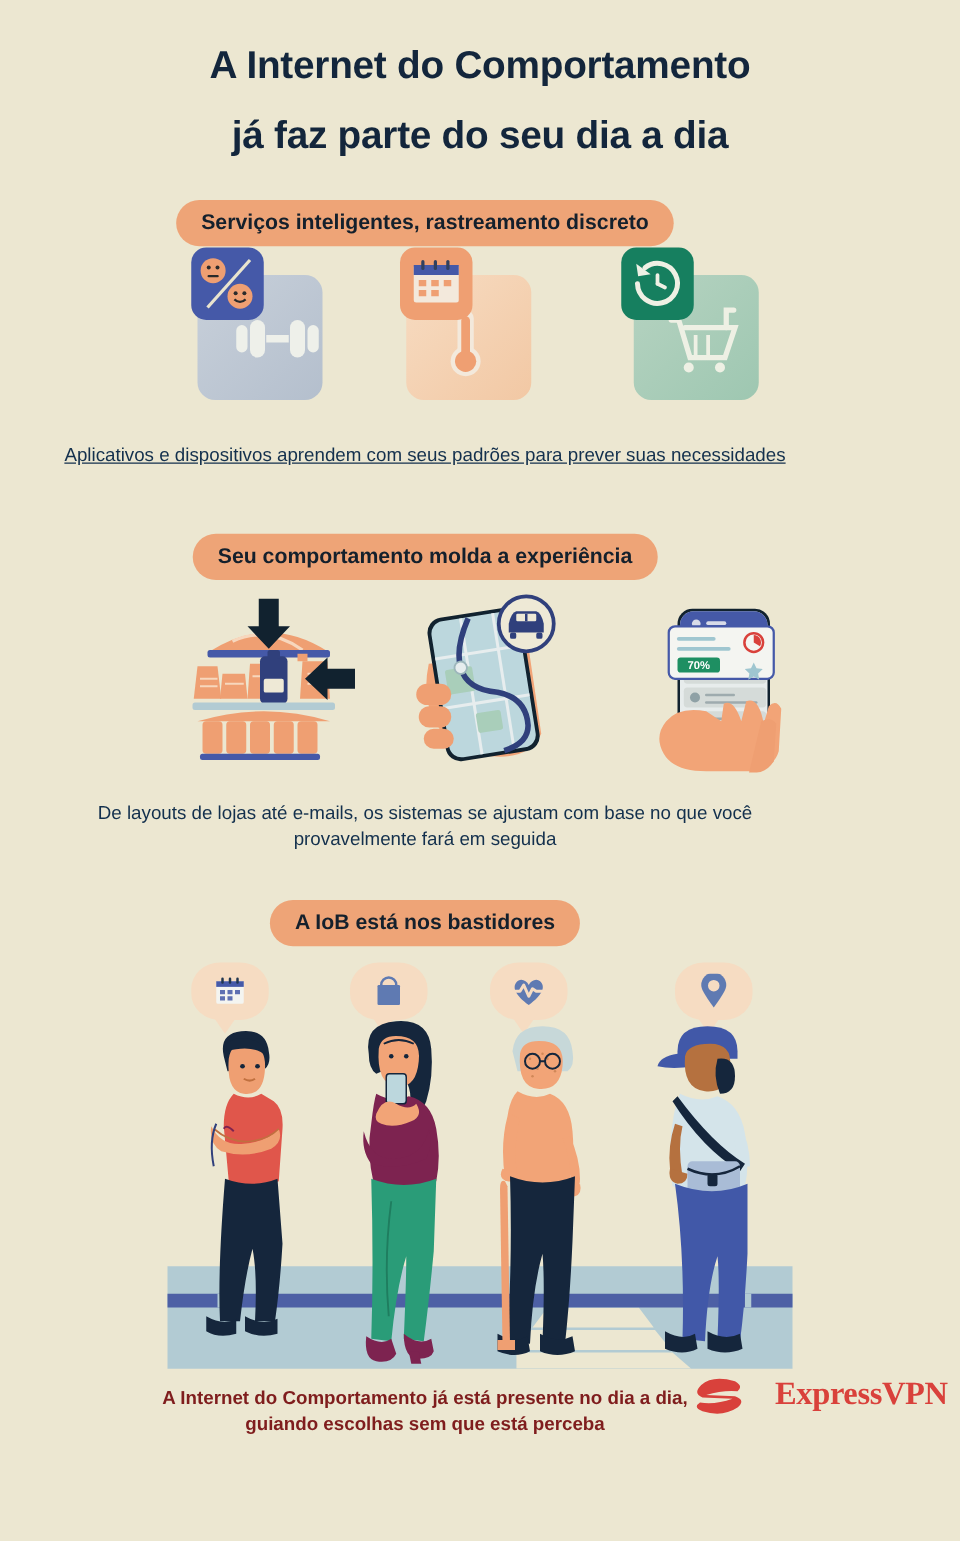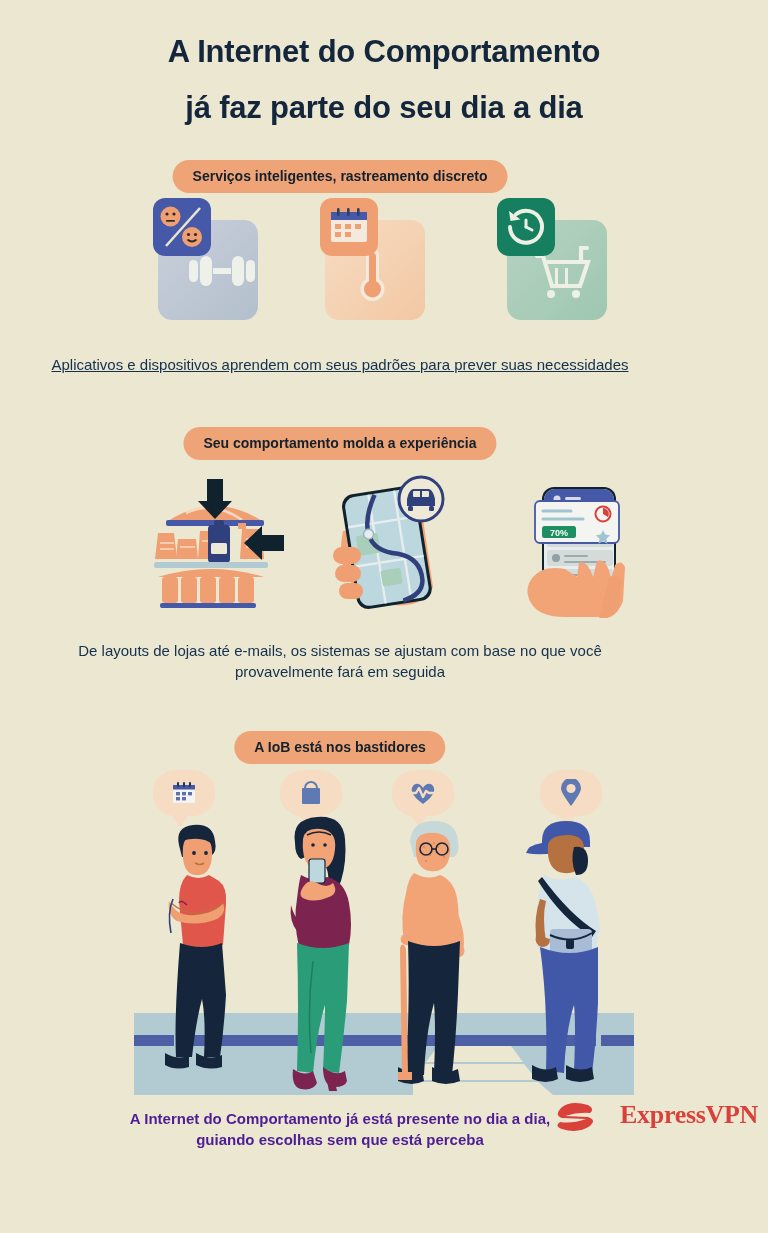--- a/index.html
+++ b/index.html
@@ -19,21 +19,21 @@
     text-align:center;
     font-size:31px;line-height:40px;font-weight:bold;
     color:#13263c;letter-spacing:-0.2px;
   }
   .title .l2{display:block;margin-top:16px;}
 
   
   .badge{
     position:absolute;left:50%;transform:translateX(-50%);
     background:#eea477;color:#14202c;
-    font-size:14px;font-weight:bold;
+    font-size:17px;font-weight:bold;
     border-radius:20px;
     padding:8px 20px 9px 20px;
     white-space:nowrap;
     text-align:center;
   }
 
   
   .caption{
     position:absolute;left:50%;transform:translateX(-50%);
     text-align:center;font-size:15px;line-height:21px;color:#13304d;
@@ -71,21 +71,21 @@
     background:#4d60a5;
   }
   .bandgap1{position:absolute;left:174px;top:1035px;width:5px;height:11px;background:#b2cbd3;}
   .bandgap2{position:absolute;left:596px;top:1035px;width:5px;height:11px;background:#b2cbd3;}
   .crosswalk{position:absolute;left:413px;top:1046px;width:221px;height:49px;overflow:hidden;}
 
   
   .footer-text{
     position:absolute;left:50%;transform:translateX(-50%);top:1108px;
     width:620px;text-align:center;font-size:15px;line-height:21px;
-    font-weight:bold;color:#4c1d95;
+    font-weight:bold;color:#7f1d1d;
   }
   .logo{position:absolute;left:556px;top:1100px;display:flex;align-items:flex-start;gap:24px;}
   .logo-word{
     font-family:"Liberation Serif", serif;
     font-size:26px;font-weight:bold;color:#d9413b;letter-spacing:-0.3px;
   }
 </style>
 </head>
 <body>
 
@@ -311,21 +311,21 @@
       <path d="M60 96 q-22 -4 -32 8 q-10 12 -2 26 q8 14 34 14 h36 q18 -2 22 -16 l2 -34 q-4 -8 -10 -2 l-4 14 q-4 -22 -14 -18 l-4 16 q-6 -18 -14 -14 l-2 14z" fill="#f2a477"></path>
       <path d="M104 104 q8 -4 12 2 l-2 30 q-6 10 -20 10z" fill="#ef9f72"></path>
     </svg>
   </div>
 
   <div class="caption" style="top:640px;">
     <div>De layouts de lojas até e-mails, os sistemas se ajustam com base no que você</div>
     <div>provavelmente fará em seguida</div>
   </div>
 
-  <div class="badge" style="top:720px;margin-top:11px;">A IoB está nos bastidores</div>
+  <div class="badge" style="top:720px;">A IoB está nos bastidores</div>
 
   <div class="bubble" style="left:153px;top:770px;">
     <svg width="26" height="24" viewBox="0 0 26 24">
       <rect x="2" y="4" width="22" height="18" rx="1.5" fill="#f4f5f1"></rect>
       <rect x="2" y="4" width="22" height="4.5" fill="#4559a8"></rect>
       <g fill="#20364f">
           <rect x="6" y="1" width="2" height="5" rx="1"></rect>
           <rect x="12" y="1" width="2" height="5" rx="1"></rect>
           <rect x="18" y="1" width="2" height="5" rx="1"></rect>
         </g>

